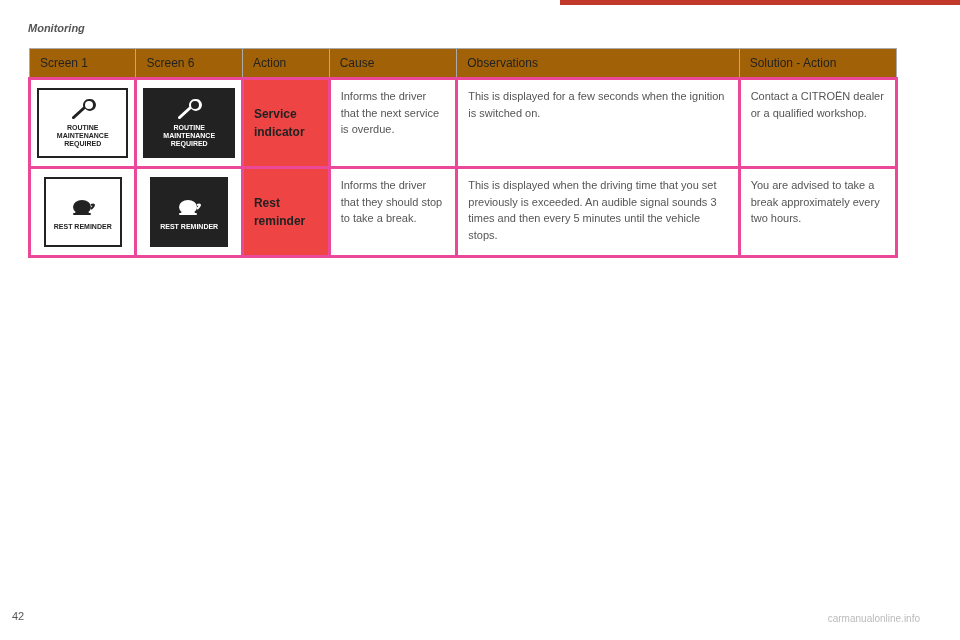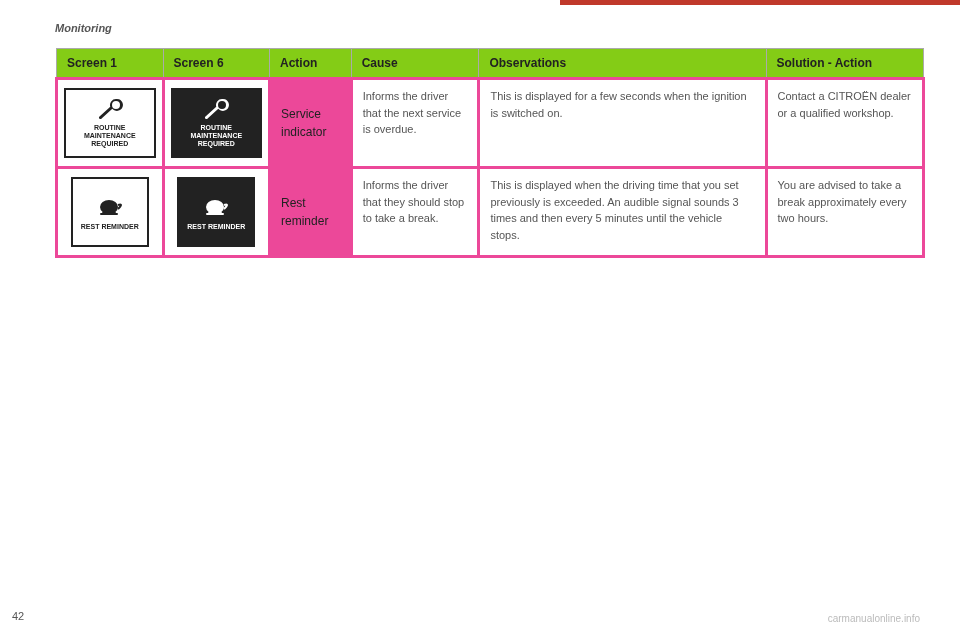--- a/index.html
+++ b/index.html
@@ -8,21 +8,21 @@
       font-family: Arial, Helvetica, sans-serif;
       font-size: 12px;
       color: #222;
       padding: 0;
     }
     .page {
       width: 960px;
       min-height: 640px;
       background: #fff;
       position: relative;
-      padding: 18px 40px 40px 55px;
+      padding: 18px 40px 40px 28px;
     }
     .top-bar {
       position: absolute;
       top: 0;
       right: 0;
       width: 400px;
       height: 5px;
       background: #c0392b;
     }
     .section-title {
@@ -39,26 +39,26 @@
       color: #333;
       margin-bottom: 18px;
       font-style: italic;
     }
     table {
       border-collapse: collapse;
       width: 870px;
       border: 1px solid #aaa;
     }
     th {
-      background: #84cc16;
+      background: #a16207;
       border: 1px solid #aaa;
       padding: 7px 10px;
       text-align: left;
       font-size: 12px;
-      font-weight: bold;
+      font-weight: normal;
       vertical-align: middle;
     }
     td {
       border: 3px solid #ec4899;
       padding: 8px 10px;
       vertical-align: top;
       font-size: 11px;
       line-height: 1.5;
     }
     .screen-cell {
@@ -84,23 +84,23 @@
     }
     .screen-box .label-text {
       font-size: 7px;
       font-weight: bold;
       text-align: center;
       line-height: 1.2;
       text-transform: uppercase;
     }
     .system-cell {
       vertical-align: middle;
-      font-weight: normal;
+      font-weight: bold;
       font-size: 12px;
-      background: #ec4899;
+      background: #ef4444;
     }
     .page-number {
       position: absolute;
       bottom: 18px;
       left: 12px;
       font-size: 11px;
       color: #555;
       font-weight: normal;
     }
     .watermark {

